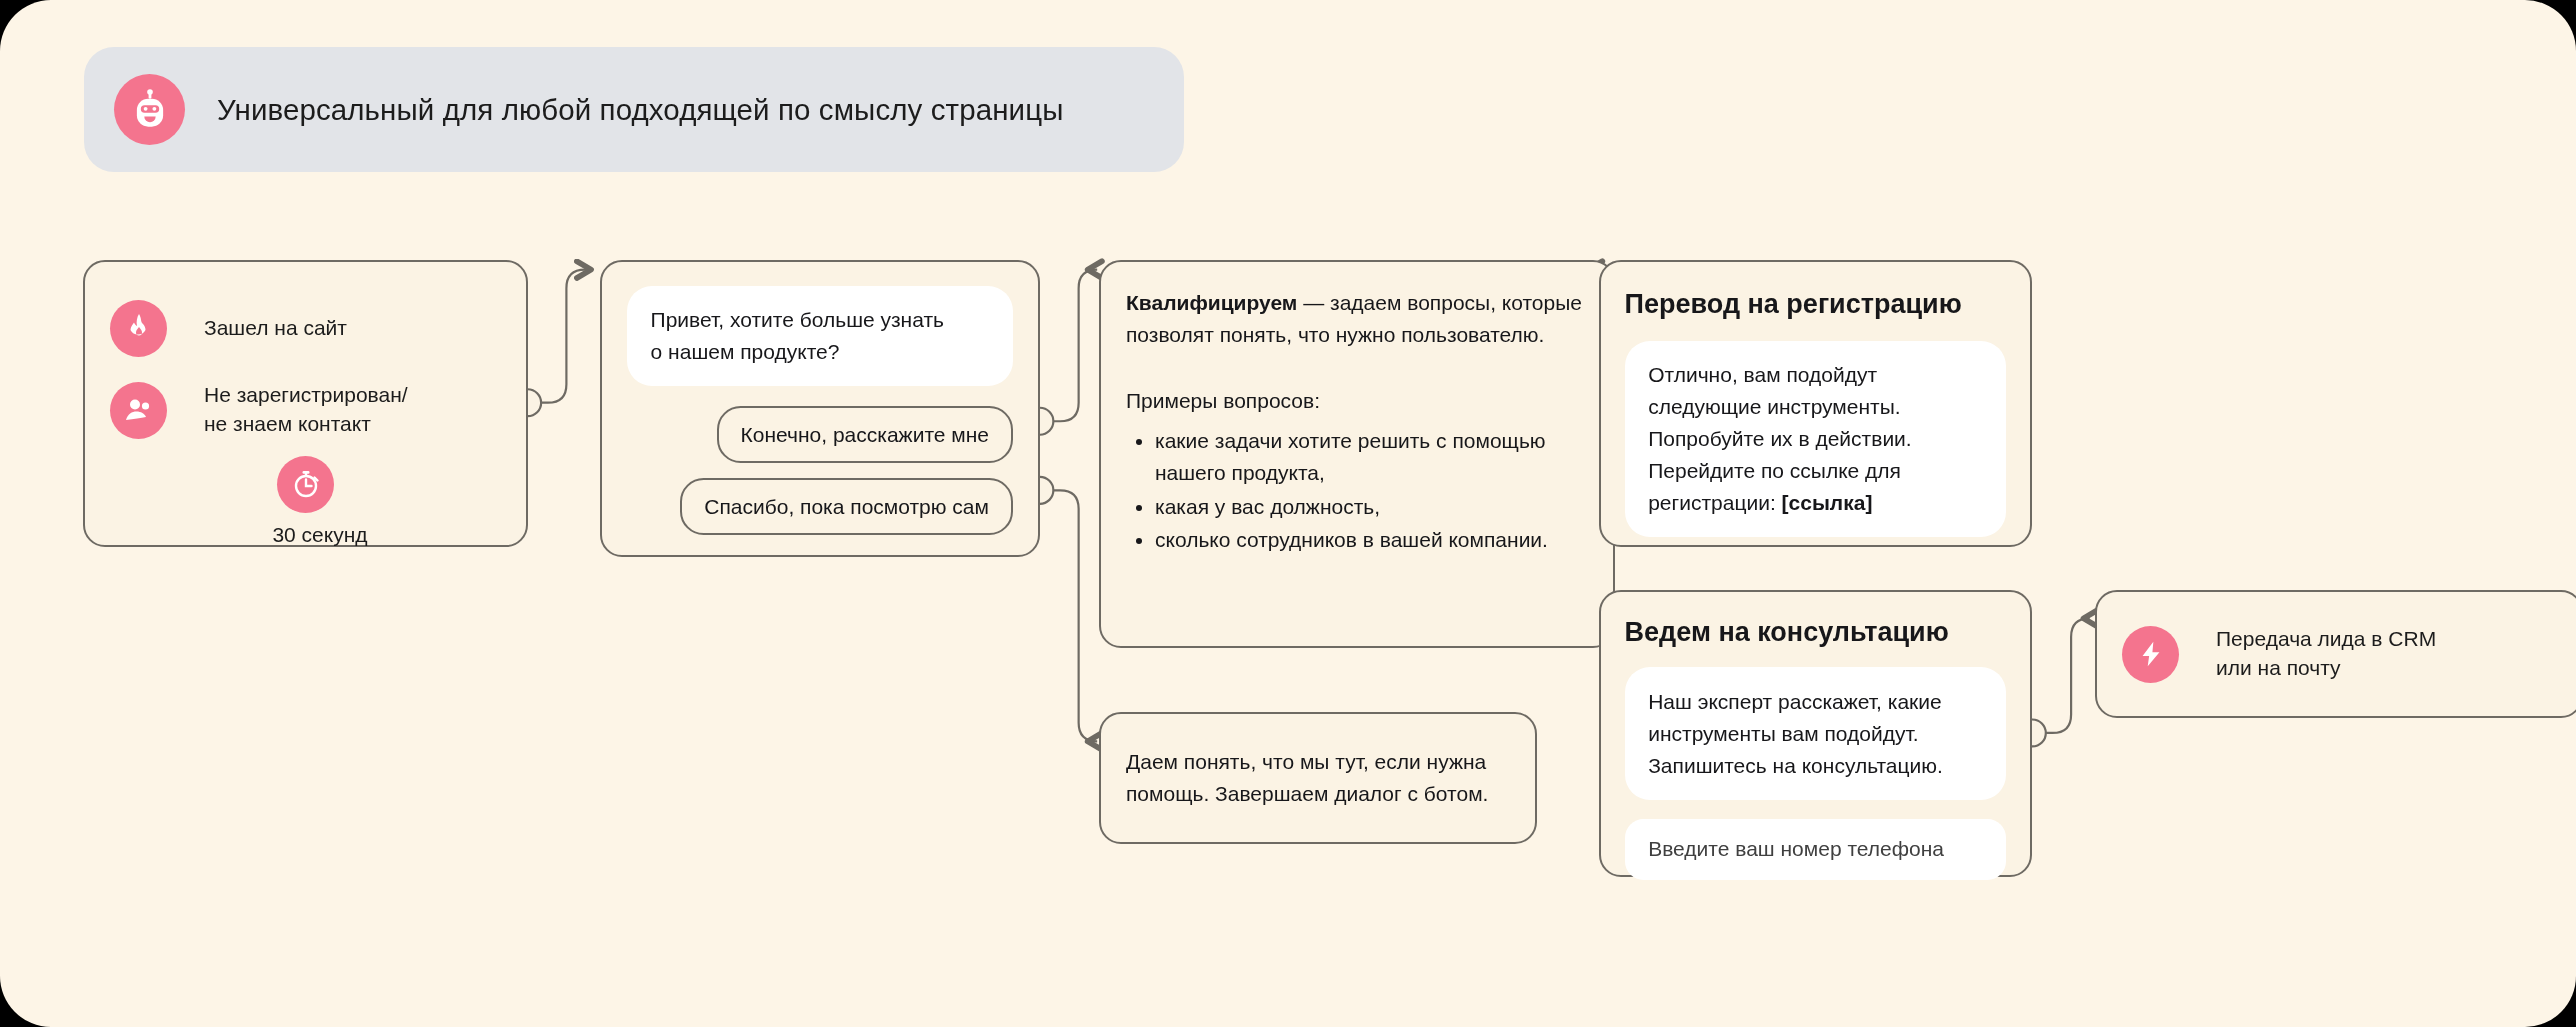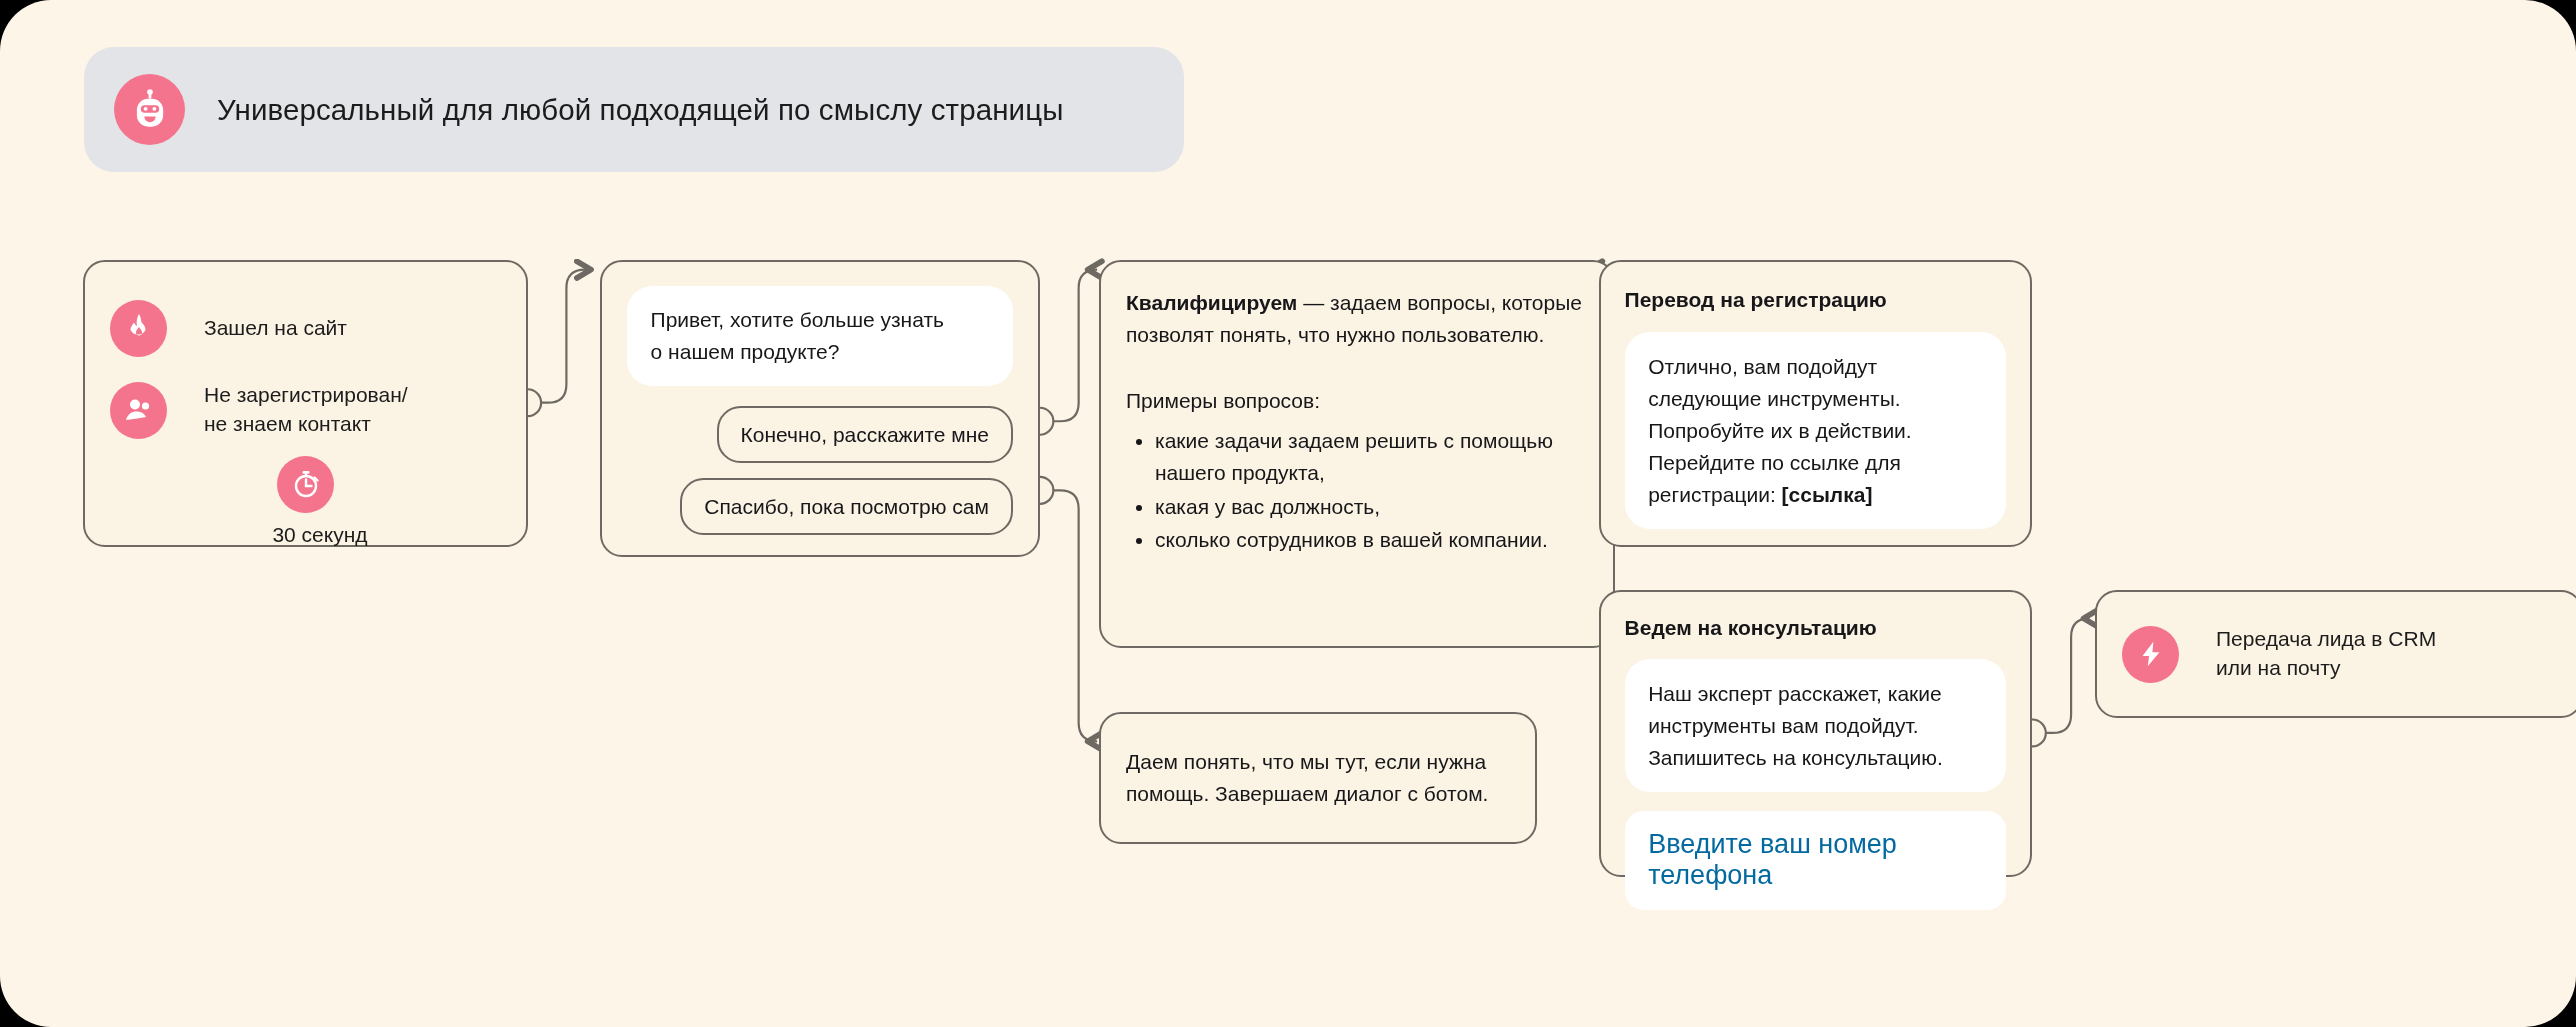--- a/index.html
+++ b/index.html
@@ -51,21 +51,21 @@
   }
   
   .card {
     position: absolute;
     background: #FBF3E4;
     border: 2.1px solid #6E6A63;
     border-radius: 22px;
     box-sizing: border-box;
   }
   .card-title {
-    font-size: 21px;
+    font-size: 27px;
     font-weight: bold;
     color: #17171A;
     line-height: 1.35;
   }
   .card-text {
     font-size: 21px;
     color: #17171A;
     line-height: 1.52;
   }
   
@@ -175,22 +175,22 @@
     top: 590px;
     width: 433px;
     height: 287px;
     padding: 22px 23.6px;
   }
   #card-consult .bubble-bot { margin-top: 17px; }
   #consult-input {
     background: #FFFFFF;
     border-radius: 18.5px;
     padding: 18.5px 23.6px;
-    font-size: 27px;
-    color: #0369a1;
+    font-size: 21px;
+    color: #404040;
     margin-top: 18.5px;
   }
   
   #card-crm {
     left: 2095px;
     top: 590px;
     width: 488px;
     height: 128px;
     padding: 0 25px;
     display: flex;
@@ -309,21 +309,21 @@
     <div class="bubble-bot">Привет, хотите больше узнать
 о нашем продукте?</div>
     <div class="bubble-user" id="bubble-user-yes">Конечно, расскажите мне</div>
     <div class="bubble-user" id="bubble-user-no">Спасибо, пока посмотрю сам</div>
   </div>
 
   <div class="card" id="card-qualify">
     <p class="card-text" id="qualify-lead"><span class="bold-inline">Квалифицируем</span><span> — задаем вопросы, которые позволят понять, что нужно пользователю.</span></p>
     <div class="card-text">Примеры вопросов:</div>
     <ul class="qualify-list">
-      <li>какие задачи задаем решить с помощью нашего продукта,</li>
+      <li>какие задачи хотите решить с помощью нашего продукта,</li>
       <li>какая у вас должность,</li>
       <li>сколько сотрудников в вашей компании.</li>
     </ul>
   </div>
 
   <div class="card" id="card-end">
     <div class="card-text">Даем понять, что мы тут, если нужна помощь. Завершаем диалог с ботом.</div>
   </div>
 
   <div class="card" id="card-registration">

